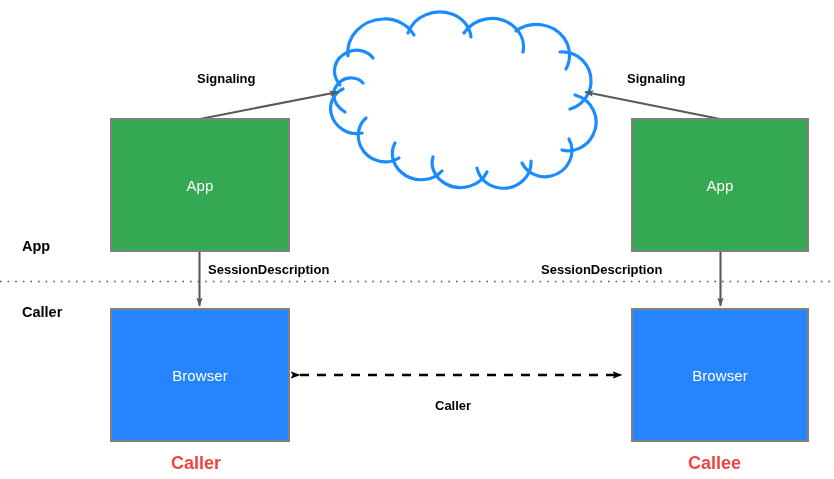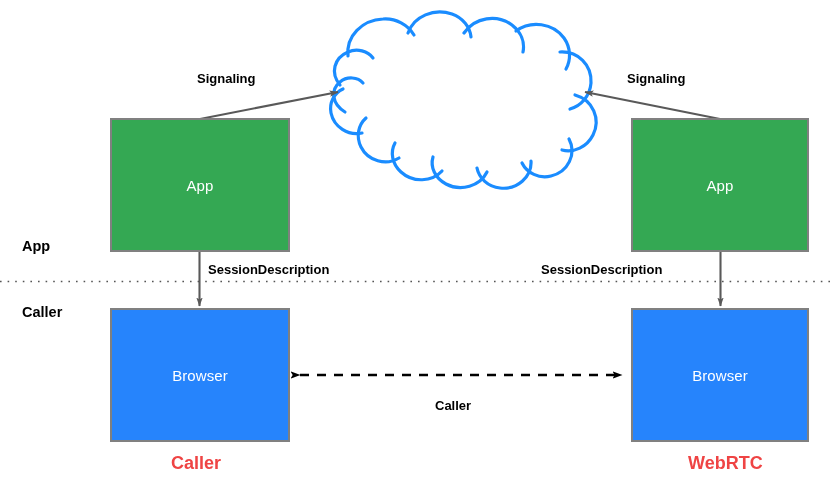--- a/index.html
+++ b/index.html
@@ -134,15 +134,15 @@
   <div class="edge-label" style="left:541px; top:262px;">SessionDescription</div>
 
   <div class="edge-label" style="left:435px; top:398px;">Caller</div>
 
   <div class="layer-label" style="left:22px; top:238px;">App</div>
 
   <div class="layer-label" style="left:22px; top:304px;">Caller</div>
 
   <div class="role-label" style="left:171px; top:453px;">Caller</div>
 
-  <div class="role-label" style="left:688px; top:453px;">WebRTC</div>
+  <div class="role-label" style="left:688px; top:453px;">Callee</div>
 
 </div>
 
 </body></html>

